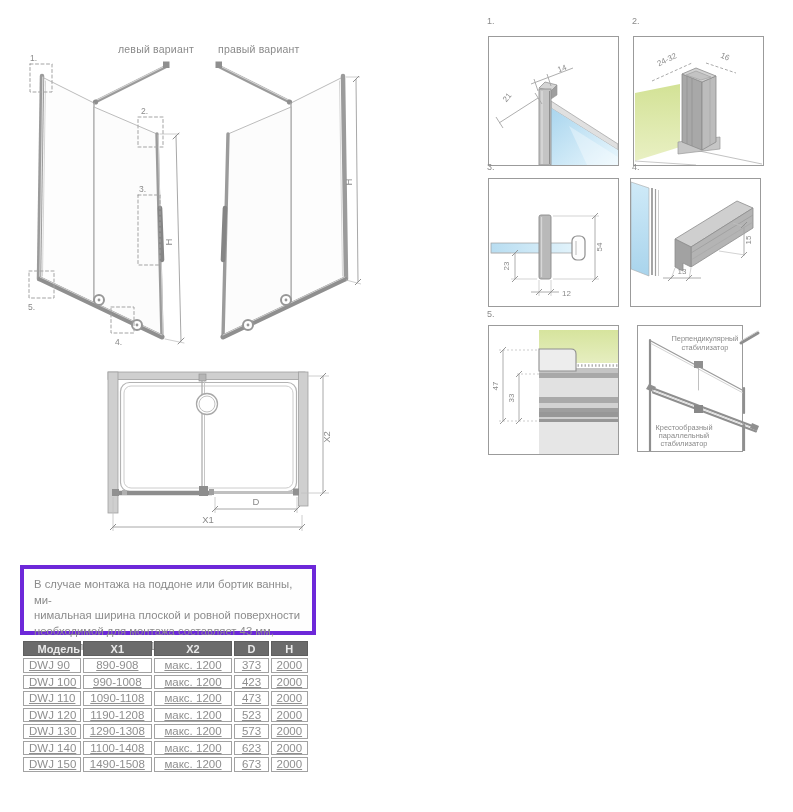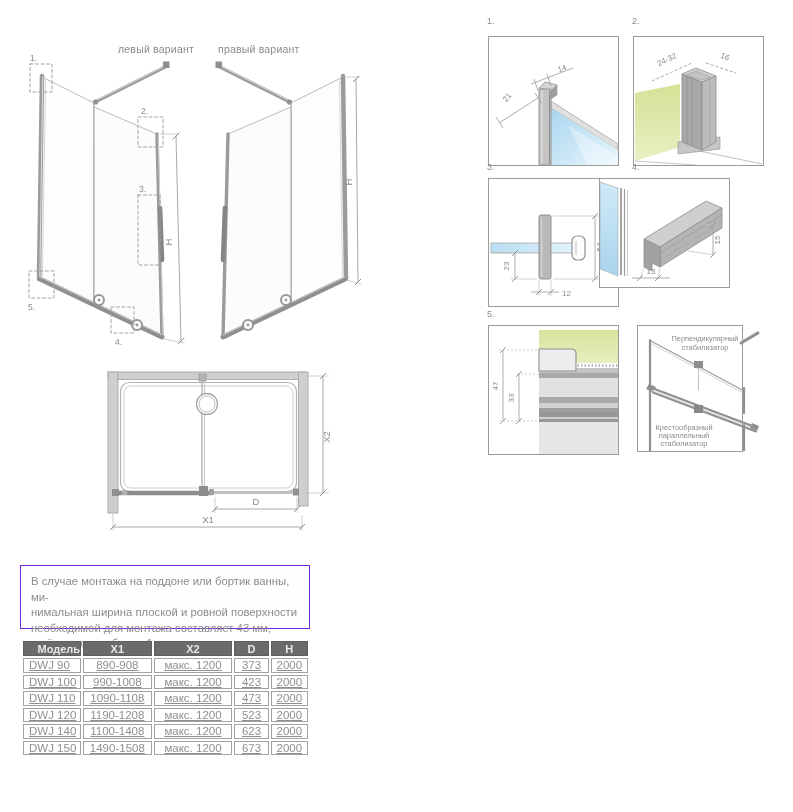--- a/index.html
+++ b/index.html
@@ -12,21 +12,21 @@
     position:absolute;top:43px;font-size:10.5px;color:#8a8a8a;letter-spacing:.2px;
   }
   .panel-box{
     position:absolute;background:#ffffff;border:1px solid #9b9b9b;box-sizing:border-box;
   }
   .panel-num{
     position:absolute;font-size:9px;color:#8a8a8a;
   }
   .note-box{
     position:absolute;left:20px;top:565px;width:268px;height:46px;
-    border:1px solid #6d28d9;background:#fefefe;padding:8px 10px;
+    border:4px solid #6d28d9;background:#fefefe;padding:8px 10px;
     font-size:11.3px;line-height:15.6px;color:#8c8c8c;
   }
   .spec-table{
     position:absolute;left:21px;top:639px;width:289px;
     border-collapse:separate;border-spacing:2px;table-layout:fixed;
   }
   .spec-table th{
     background:#6b6b6b;color:#e8e8e8;font-size:11px;font-weight:bold;
     height:13px;border:1px solid #5e5e5e;padding:0;text-align:center;
   }
@@ -298,21 +298,21 @@
       <line x1="62" y1="101" x2="62" y2="117" stroke="#c0c0c0" stroke-width="0.7"></line>
       <line x1="42" y1="113" x2="70" y2="113" stroke="#a5a5a5" stroke-width="0.9"></line>
       <line x1="47" y1="116" x2="53" y2="110" stroke="#8f8f8f" stroke-width="0.9"></line>
       <line x1="59" y1="116" x2="65" y2="110" stroke="#8f8f8f" stroke-width="0.9"></line>
       <text class="dimtxt" x="73" y="117">12</text>
     </g>
   </svg>
 </div>
 
 <div class="panel-num" style="left:632px;top:162px;">4.</div>
-<div class="panel-box" style="left:599px;top:178px;width:131px;height:110px;">
+<div class="panel-box" style="left:630px;top:178px;width:131px;height:129px;">
   <svg width="129" height="127" viewBox="0 0 129 127">
     <defs>
       <linearGradient id="g4" x1="0" y1="0" x2="0" y2="1">
         <stop offset="0" stop-color="#cfeaf8"></stop>
           <stop offset="1" stop-color="#a9d4ec"></stop>
       </linearGradient>
     </defs>
     <polygon points="0,3 18,9 18,97 0,90" fill="url(#g4)" stroke="#a8a8a8" stroke-width="0.6"></polygon>
     <line x1="21" y1="9" x2="21" y2="96" stroke="#8e8e8e" stroke-width="1.6"></line>
     <line x1="24.5" y1="10" x2="24.5" y2="97" stroke="#9e9e9e" stroke-width="1.2"></line>
@@ -459,20 +459,27 @@
       <td>2000</td>
     </tr>
     <tr>
       <td class="c-model">DWJ 120</td>
       <td>1190-1208</td>
       <td>макс. 1200</td>
       <td>523</td>
       <td>2000</td>
     </tr>
     <tr>
+      <td class="c-model">DWJ 130</td>
+      <td>1290-1308</td>
+      <td>макс. 1200</td>
+      <td>573</td>
+      <td>2000</td>
+    </tr>
+    <tr>
       <td class="c-model">DWJ 140</td>
       <td>1100-1408</td>
       <td>макс. 1200</td>
       <td>623</td>
       <td>2000</td>
     </tr>
     <tr>
       <td class="c-model">DWJ 150</td>
       <td>1490-1508</td>
       <td>макс. 1200</td>

